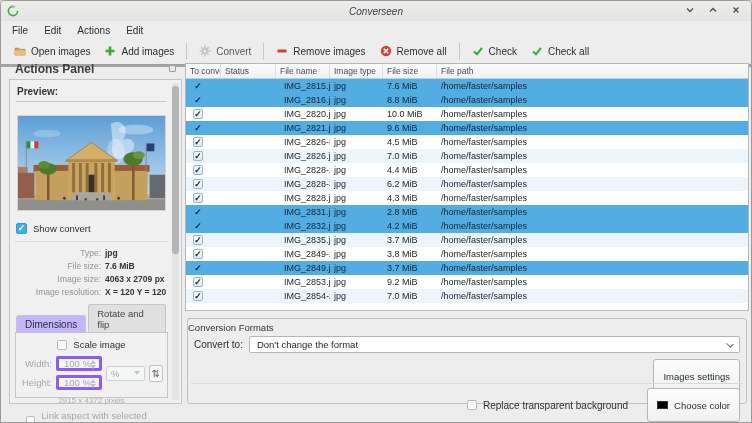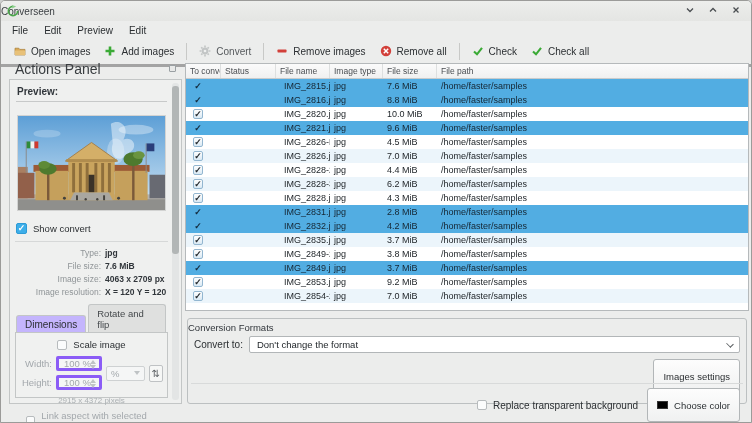--- a/index.html
+++ b/index.html
@@ -3,39 +3,39 @@
 <meta charset="utf-8">
 <style>
   html,body{margin:0;padding:0;background:#cfd0cf;}
   *{box-sizing:border-box;}
   .window{
     position:relative;width:752px;height:423px;margin:0;
     background:#ecedec;border:1px solid #9b9b99;border-radius:5px 5px 0 0;
     font-family:"Liberation Sans",sans-serif;font-size:10px;color:#2b2f32;overflow:hidden;
   }
   
-  .titlebar{height:20px;position:relative;display:flex;align-items:center;
-    background:linear-gradient(#edeeec,#e4e5e3);}
+  .titlebar{height:20px;position:relative;display:flex;align-items:center;justify-content:center;
+    background:linear-gradient(#edeeec,#e4e5e3);font-style:italic;}
   .app-icon{position:absolute;left:6px;top:4px;width:12px;height:12px;}
   .win-title{font-size:10px;color:#3a3e41;}
   .win-controls{position:absolute;right:10px;top:3px;display:flex;gap:12px;align-items:center;}
   .win-btn{width:11px;height:11px;display:flex;align-items:center;justify-content:center;cursor:default;}
   
   .menubar{display:flex;padding:2px 4px 1px;gap:2px;}
   .menu-item{padding:2px 7px;border-radius:2px;}
   
   .toolbar{display:flex;align-items:center;padding:3px 6px 4px;border-bottom:3px solid #a3a3a3;}
   .tb-btn{display:flex;align-items:center;gap:5px;padding:3px 7px;border-radius:3px;white-space:nowrap;}
   .tb-btn .ic{width:12px;height:12px;display:inline-flex;}
   .tb-sep{width:1px;height:17px;background:#c8c9c7;margin:0 5px;}
   .tb-label.dis{color:#55595c;}
   
   .dock{position:absolute;left:4px;top:59px;width:177px;height:344px;}
   .dock-header{height:17px;display:flex;align-items:center;padding:0 6px 0 10px;}
-  .dock-title{flex:1;font-size:14px;color:#3a3e41;}
+  .dock-title{flex:1;font-size:12px;color:#3a3e41;font-weight:bold;}
   .float-icon{width:7px;height:7px;border:1px solid #9aa0a3;border-radius:1px;background:#e8e9e8;}
   .dock-frame{position:absolute;left:4px;right:0;top:19px;bottom:0;border:1px solid #c3c6c6;background:#eff0ef;}
   .scrollbar{position:absolute;top:3px;right:2px;bottom:3px;width:7px;border-radius:3px;background:#e3e5e5;}
   .scroll-thumb{position:absolute;top:3px;left:0;right:0;height:168px;border-radius:3px;background:#b2b6b6;}
   .dock-content{position:absolute;left:5px;right:13px;top:3px;bottom:2px;font-size:9.5px;}
   .preview-h{font-weight:bold;font-size:10px;color:#31363b;padding:3px 1px 4px;border-bottom:1px solid #c7c9c9;margin:0 1px;}
   .preview-img{margin:13px 2px 0;height:96px;border:1px solid #d2d3d2;background:#fff;overflow:hidden;}
   .preview-img svg{display:block;width:100%;height:100%;}
   .cb-row{display:flex;align-items:center;gap:6px;margin:12px 1px 7px;}
   .cb-blue{width:11px;height:11px;border-radius:2px;background:#3daee9;border:1px solid #2d9bd6;
@@ -86,21 +86,21 @@
   .groupbox{position:absolute;left:186px;top:317px;width:560px;height:86px;border:1px solid #bcc0c1;border-radius:3px;}
   .gb-title{position:absolute;top:3px;left:0;right:0;text-align:left;font-size:9.5px;color:#31363b;}
   .convert-row{position:absolute;top:17px;left:6px;right:6px;display:flex;align-items:center;gap:6px;}
   .combo{flex:1;height:17px;border:1px solid #b2b6b8;border-radius:2px;background:#fff;
     display:flex;align-items:center;padding:0 7px;font-size:9.5px;position:relative;color:#23282c;}
   .combo-chevron{position:absolute;right:6px;top:5px;width:6px;height:6px;border-right:1.4px solid #55595c;border-bottom:1.4px solid #55595c;transform:rotate(45deg) scale(1,0.8);margin-top:-1px;}
   .btn{height:34px;padding:0 9px;border:1px solid #b2b6b8;border-radius:3px;
     background:linear-gradient(#fdfdfd,#f0f1f1);display:inline-flex;align-items:center;gap:6px;font-size:9.5px;color:#2b2f32;}
   .img-settings{position:absolute;top:40px;right:6px;}
   .gb-sep{position:absolute;top:64px;left:3px;right:3px;border-top:1px solid #d8dada;}
-  .bottom-row{position:absolute;top:69px;right:6px;display:flex;align-items:center;gap:9px;}
+  .bottom-row{position:absolute;top:69px;right:6px;display:flex;align-items:center;gap:19px;}
   .swatch{width:11px;height:8px;background:#000;border:1px solid #333;}
 </style>
 </head>
 <body>
 
 <div class="window">
 
   <div class="titlebar">
     <span class="app-icon">
       <svg viewBox="0 0 12 12" width="12" height="12">
@@ -124,21 +124,21 @@
         <svg viewBox="0 0 10 10" width="10" height="10">
             <path d="M2.5 2.5 L7.5 7.5 M7.5 2.5 L2.5 7.5" stroke="#4a4e51" stroke-width="1.3"></path>
           </svg>
       </span>
     </span>
   </div>
 
   <div class="menubar">
     <span class="menu-item">File</span>
     <span class="menu-item">Edit</span>
-    <span class="menu-item">Preview</span>
+    <span class="menu-item">Actions</span>
     <span class="menu-item">Edit</span>
   </div>
 
   <div class="toolbar">
     <span class="tb-btn">
       <span class="ic">
         <svg viewBox="0 0 12 12" width="12" height="12">
             <path d="M1 3.2 L1 10 L11 10 L11 4.4 L5.8 4.4 L4.8 3.2 Z" fill="#d9a958" stroke="#a87c32" stroke-width="0.7"></path>
             <path d="M1 5.5 L11 5.5 L11 10 L1 10 Z" fill="#e8c178"></path>
           </svg>

